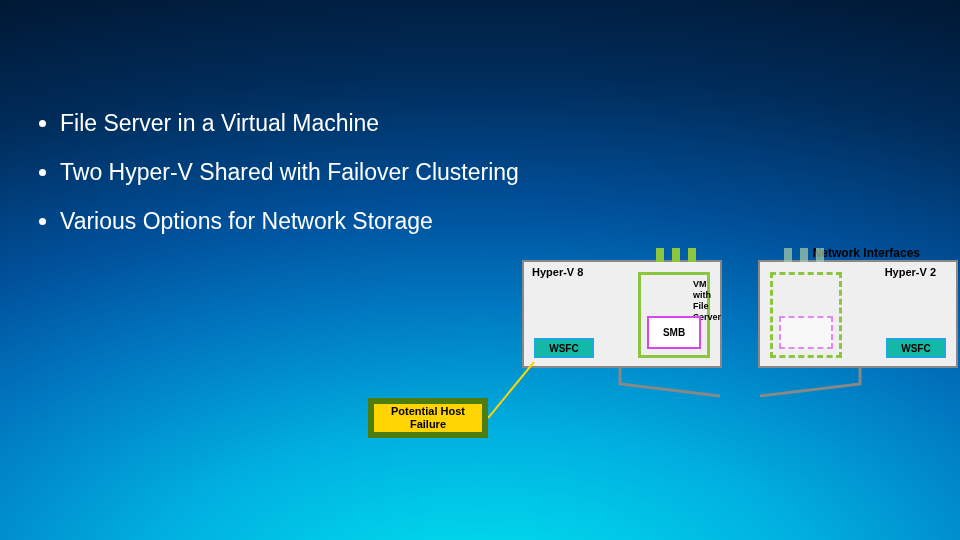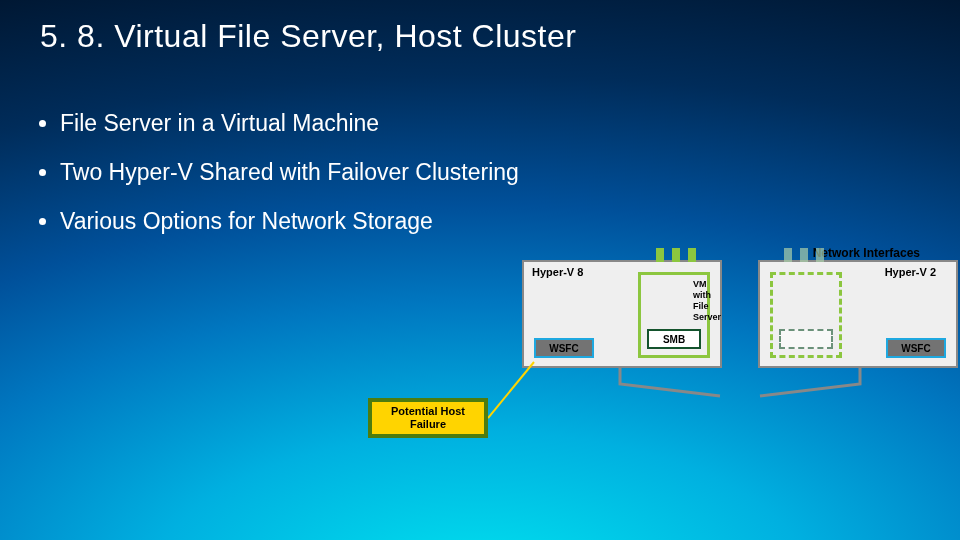--- a/index.html
+++ b/index.html
@@ -24,54 +24,54 @@
     border: 2px solid #888;
   }
   .host1 { left: 522px; }
   .host2 { left: 758px; }
   .host-label { position: absolute; top: 4px; left: 8px; font-size: 11px; font-weight: 700; color: #000; }
   .host2 .host-label { left: auto; right: 20px; }
   .wsfc {
     position: absolute;
     bottom: 8px; left: 10px;
     width: 60px; height: 20px;
-    background: #737373; border: 2px solid #1ea8e0;
+    background: #14b8a6; border: 2px solid #1ea8e0;
     font-size: 10px; color: #000; font-weight: 600;
     display: flex; align-items: center; justify-content: center;
   }
   .host2 .wsfc { left: auto; right: 10px; }
 
   .vm {
     position: absolute;
     width: 72px; height: 86px;
     border: 3px solid;
     top: 10px;
     padding-left: 48px;
   }
   .vm-solid { border-color: #8cc63f; right: 10px; }
   .vm-dashed { border-color: #8cc63f; border-style: dashed; left: 10px; }
   .vm-title { font-size: 9px; font-weight: 700; color: #000; padding: 4px 4px 0 4px; line-height: 11px; }
   .smb {
     position: absolute; bottom: 6px; left: 6px; right: 6px;
-    height: 20px; border: 2px solid #14532d; background: #fff;
+    height: 33px; border: 2px solid #d946ef; background: #fff;
     font-size: 10px; font-weight: 600; color: #000;
     display: flex; align-items: center; justify-content: center;
   }
 
   .nic {
     position: absolute; width: 8px; height: 14px; top: -14px;
     background: #8cc63f;
   }
   .nic.d { background: #aaceaa; opacity: .7; }
 
   .callout {
     position: absolute;
     left: 368px; top: 398px;
     width: 120px; height: 40px;
-    background: #ffd400; border: 4px solid #4d7c0f;
+    background: #ffd400; border: 6px solid #4d7c0f;
     color: #000; font-size: 11px; font-weight: 700;
     display: flex; align-items: center; justify-content: center; text-align: center;
     line-height: 13px;
   }
   .callout-line {
     position: absolute;
     left: 488px; top: 360px;
     width: 50px; height: 60px;
     pointer-events: none;
   }
@@ -93,21 +93,20 @@
 
   .conn {
     position: absolute; pointer-events: none;
   }
 </style>
 </head>
 <body>
 
 <div class="slide">
 
-  <h1 class="title">5. 8. Virtual File Server, Host Cluster</h1>
 
   <ul class="bullets">
     <li>File Server in a Virtual Machine</li>
     <li>Two Hyper-V Shared with Failover Clustering</li>
     <li>Various Options for Network Storage</li>
   </ul>
 
   <div class="net-label">Network Interfaces</div>
 
   <div class="host host1">

